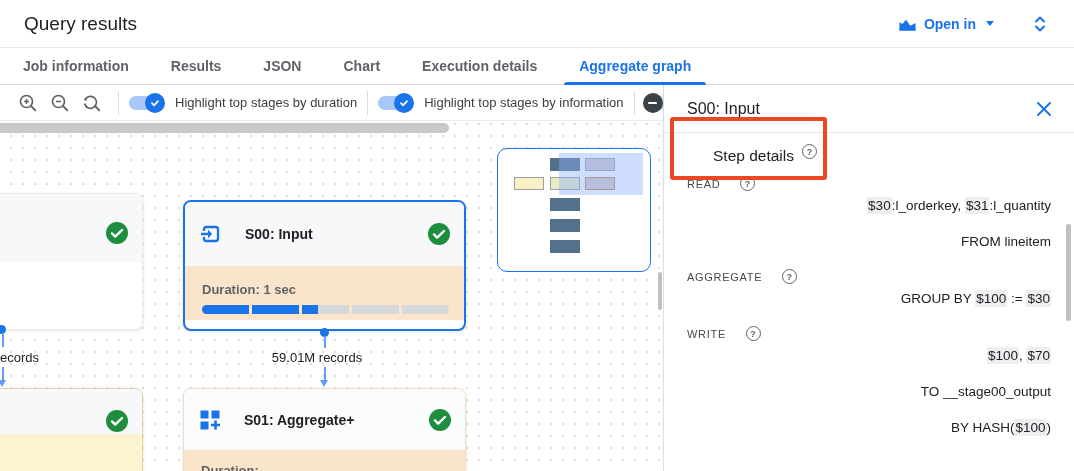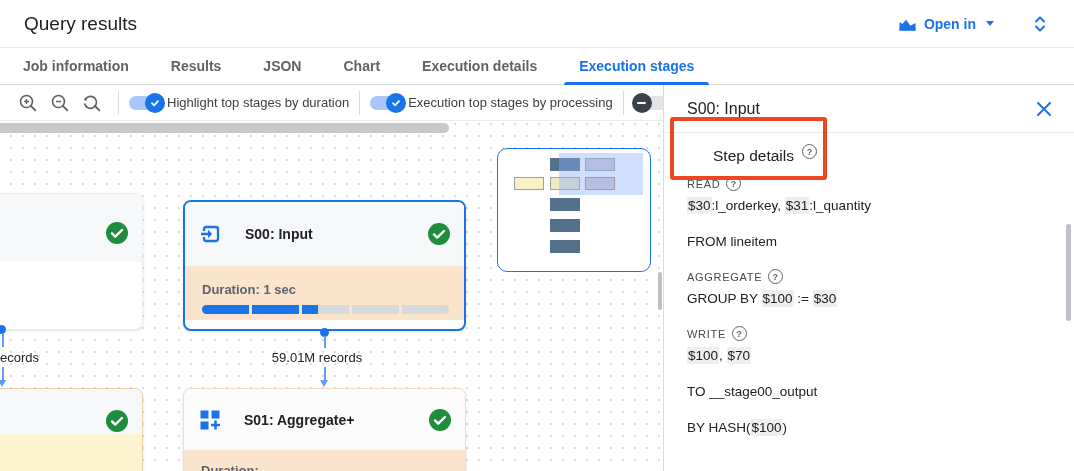--- a/index.html
+++ b/index.html
@@ -23,21 +23,21 @@
   .tab.active{color:#1a73e8;}
   .tab.active::after{content:"";position:absolute;left:6px;right:6px;bottom:-1px;height:3px;
        background:#1a73e8;border-radius:3px 3px 0 0;}
 
   
   .toolbar{position:absolute;left:0;top:85px;width:663px;height:36px;background:#fff;display:flex;
            align-items:center;border-bottom:1px solid #ececec;box-sizing:border-box;}
   .zicon{width:20px;height:20px;margin:0 6px;cursor:pointer;flex:none;}
   .zicon:first-child{margin-left:18px;}
   .tb-div{width:1px;height:24px;background:#dadce0;margin:0 10px;flex:none;}
-  .tgwrap{display:flex;align-items:center;gap:4px;flex:none;}
+  .tgwrap{display:flex;align-items:center;gap:12px;flex:none;}
   .tg{position:relative;width:34px;height:14px;border-radius:8px;flex:none;cursor:pointer;}
   .tg.on{background:#a9c7f9;}
   .tg.off{background:#e2e4e8;}
   .tg .thumb{position:absolute;top:50%;transform:translateY(-50%);width:20px;height:20px;border-radius:50%;
        display:flex;align-items:center;justify-content:center;}
   .tg.on .thumb{right:-2px;background:#1a73e8;}
   .tg.off .thumb{left:-2px;background:#3c4348;}
   .tg .minus{width:9px;height:2px;background:#fff;border-radius:1px;}
   .tg-label{font-size:13px;color:#3c4043;white-space:nowrap;}
 
@@ -97,23 +97,23 @@
   .panel-hd{height:48px;display:flex;align-items:center;border-bottom:1px solid #e6e8ea;padding:0 23px;box-sizing:border-box;}
   .panel-title{font-size:16px;color:#202124;}
   .close-btn{margin-left:auto;cursor:pointer;width:14px;height:14px;}
   .panel-body{padding:13px 23px 0;}
   .section-row{display:flex;align-items:flex-start;gap:8px;margin-bottom:11px;margin-left:26px;}
   .section-title{font-size:15.5px;line-height:20px;color:#202124;}
   .help{width:13px;height:13px;border:1.3px solid #5f6368;border-radius:50%;color:#5f6368;
         font-size:9px;font-weight:bold;display:inline-flex;align-items:center;justify-content:center;flex:none;}
   .section-row .help{margin-top:-2px;}
   .blk{margin-bottom:20px;}
-  .blk-label{font-size:11px;letter-spacing:.7px;color:#47494c;display:flex;align-items:center;gap:6px;
+  .blk-label{font-size:11px;letter-spacing:.7px;color:#47494c;display:flex;align-items:center;gap:20px;
              margin-bottom:8px;height:13px;}
-  .blk-line{font-size:13.5px;line-height:16px;color:#202124;}
+  .blk-line{font-size:13.5px;line-height:16px;color:#202124;text-align:right;}
   .tok{background:#eeeef0;padding:1px 1px;border-radius:1px;}
   .vscroll-panel{position:absolute;right:3px;top:139px;width:5px;height:97px;background:#bdc1c6;border-radius:3px;}
 
   
   .redbox{position:absolute;left:670px;top:117px;width:149px;height:55px;border:4px solid #ea4822;
           border-radius:3px;z-index:60;pointer-events:none;}
 </style>
 </head>
 <body>
 
@@ -140,21 +140,21 @@
       </div>
     </div>
   </div>
 
   <div class="tabbar">
       <div class="tab">Job information</div>
       <div class="tab">Results</div>
       <div class="tab">JSON</div>
       <div class="tab">Chart</div>
       <div class="tab">Execution details</div>
-      <div class="tab active">Execution stages</div>
+      <div class="tab active">Aggregate graph</div>
     </div>
 
   <div class="toolbar">
     <span class="zicon">
       <svg viewBox="0 0 20 20" width="20" height="20">
           <circle cx="8.5" cy="8.5" r="6" fill="none" stroke="#5f6368" stroke-width="1.7"></circle>
           <path d="M8.5 6v5M6 8.5h5" stroke="#5f6368" stroke-width="1.5"></path>
           <path d="M13 13l4.3 4.3" stroke="#5f6368" stroke-width="1.9" stroke-linecap="round"></path>
         </svg>
     </span>
@@ -185,21 +185,21 @@
     </div>
     <span class="tb-div"></span>
     <div class="tgwrap">
       <div class="tg on">
         <span class="thumb">
             <svg viewBox="0 0 10 10" width="10" height="10">
               <path d="M2 5.2l2.1 2.1L8 3.2" fill="none" stroke="#fff" stroke-width="1.8" stroke-linecap="round" stroke-linejoin="round"></path>
             </svg>
           </span>
       </div>
-      <span class="tg-label">Execution top stages by processing</span>
+      <span class="tg-label">Highlight top stages by information</span>
     </div>
     <span class="tb-div"></span>
     <div class="tgwrap">
       <div class="tg off">
         <span class="thumb">
             <span class="minus"></span>
           </span>
       </div>
     </div>
   </div>

